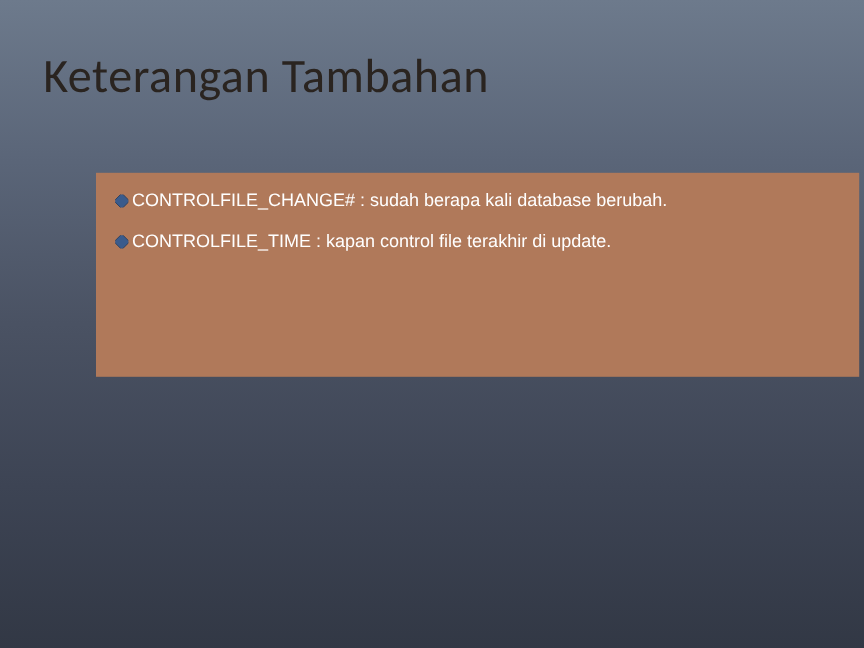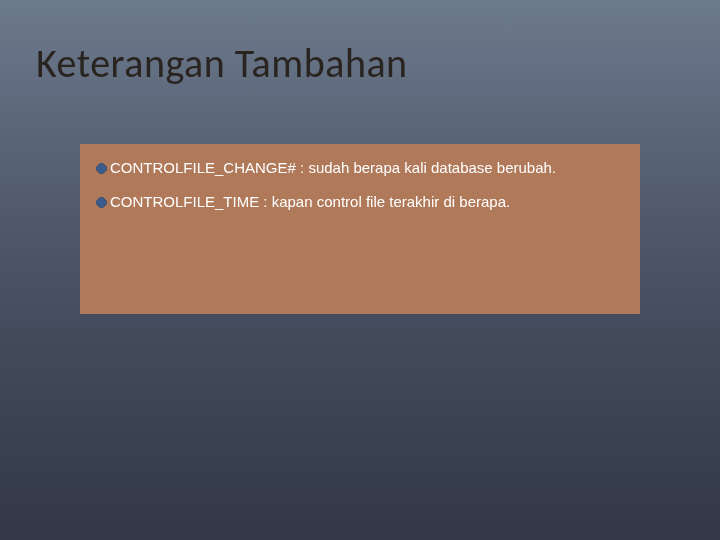--- a/index.html
+++ b/index.html
@@ -17,21 +17,21 @@
     left: 36px;
     font-size: 40px;
     font-weight: 400;
     color: #2a2420;
     letter-spacing: 0.5px;
   }
   .content-box {
     position: absolute;
     top: 144px;
     left: 80px;
-    width: 560px;
+    width: 636px;
     height: 170px;
     background: #b0795a;
     padding: 14px 16px;
   }
   .bullet-item {
     margin-bottom: 14px;
     font-size: 15px;
     line-height: 1.35;
     color: #ffffff;
     font-family: Arial, sans-serif;
@@ -59,16 +59,16 @@
         <rect x="1" y="1" width="10" height="10" transform="rotate(45 6 6)" fill="#3a5b8c" stroke="#2a3f5f" stroke-width="0.8"></rect>
       </svg>
     </span><span class="bullet-text">CONTROLFILE_CHANGE# : sudah berapa kali database berubah.</span>
   </div>
 
   <div class="bullet-item">
     <span class="bullet-icon">
       <svg viewBox="0 0 12 12" width="11" height="11">
         <rect x="1" y="1" width="10" height="10" transform="rotate(45 6 6)" fill="#3a5b8c" stroke="#2a3f5f" stroke-width="0.8"></rect>
       </svg>
-    </span><span class="bullet-text">CONTROLFILE_TIME : kapan control file terakhir di berapa.</span>
+    </span><span class="bullet-text">CONTROLFILE_TIME : kapan control file terakhir di update.</span>
   </div>
 
 </div>
 
 </body></html>

